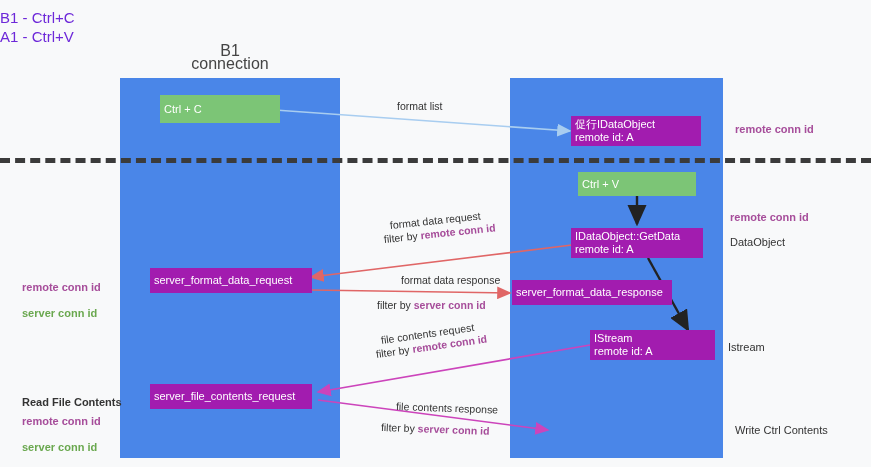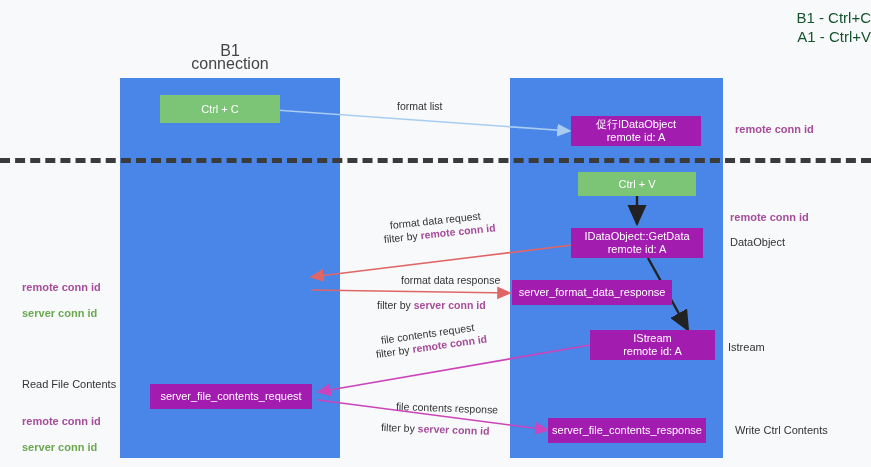--- a/index.html
+++ b/index.html
@@ -37,33 +37,33 @@
     color: #444444;
     white-space: pre-line;
   }
   .lane-head-b1 { left: 120px; top: 44px; width: 220px; }
   .lane-head-a1 { left: 510px; top: 44px; width: 213px; }
 
   .title {
     position: absolute;
     left: 0; top: 8px;
     width: 871px;
-    text-align: right;
+    text-align: left;
     font-size: 15px;
     line-height: 19px;
-    color: #14532d;
+    color: #6d28d9;
     white-space: pre-line;
   }
 
   .node {
     position: absolute;
     box-sizing: border-box;
     display: flex;
     flex-direction: column;
-    align-items: center;
+    align-items: flex-start;
     justify-content: center;
     color: #ffffff;
     font-size: 11px;
     line-height: 13px;
     text-align: center;
     padding: 2px 4px;
   }
   .node.green { background: #7cc576; }
   .node.orange { background: #a21caf; }
   .node .sub { font-size: 11px; line-height: 13px; }
@@ -148,20 +148,23 @@
 
     <line x1="318" y1="400" x2="548" y2="430" stroke="#cc44bb" stroke-width="1.6" marker-end="url(#ah-magenta)"></line>
   </svg>
 
   <div class="dashline"></div>
 
   <div class="node green" style="left:160px; top:95px; width:120px; height:28px;">
     <span>Ctrl + C</span>
   </div>
 
+  <div class="node orange" style="left:150px; top:268px; width:162px; height:25px;">
+    <span>server_format_data_request</span>
+  </div>
 
   <div class="node orange" style="left:150px; top:384px; width:162px; height:25px;">
     <span>server_file_contents_request</span>
   </div>
 
   <div class="node orange" style="left:571px; top:116px; width:130px; height:30px;">
     <span>促行IDataObject</span>
     <span class="sub">remote id: A</span>
   </div>
 
@@ -176,23 +179,20 @@
 
   <div class="node orange" style="left:512px; top:280px; width:160px; height:25px;">
     <span>server_format_data_response</span>
   </div>
 
   <div class="node orange" style="left:590px; top:330px; width:125px; height:30px;">
     <span>IStream</span>
     <span class="sub">remote id: A</span>
   </div>
 
-  <div class="node orange" style="left:548px; top:418px; width:158px; height:25px;">
-    <span>server_file_contents_response</span>
-  </div>
 
   <div class="edge-label" style="left:397px; top:100px;">format list</div>
 
   <div class="edge-label" style="left:390px; top:219px; transform: rotate(-6deg); transform-origin: left center;">format data request</div>
   <div class="edge-label" style="left:384px; top:233px; transform: rotate(-6deg); transform-origin: left center;">
     <span>filter by </span><b class="purple">remote conn id</b>
   </div>
 
   <div class="edge-label" style="left:389px; top:274px;padding-left:12px;">format data response</div>
   <div class="edge-label" style="left:377px; top:299px;">
@@ -217,20 +217,20 @@
 
   <div class="side-label plain" style="left:728px; top:341px;">Istream</div>
 
   <div class="side-label plain" style="left:735px; top:424px;">Write Ctrl Contents</div>
 
   <div class="side-label" style="left:22px; top:268px;">
     <span class="purple">remote conn id</span><br>
     <span class="green-txt">server conn id</span>
   </div>
 
-  <div class="side-label plain" style="left:22px; top:378px;">Read File Contents</div>
+  <div class="side-label plain" style="left:22px; top:396px;font-weight:bold;">Read File Contents</div>
 
   <div class="side-label" style="left:22px; top:402px;">
     <span class="purple">remote conn id</span><br>
     <span class="green-txt">server conn id</span>
   </div>
 
 </div>
 
 </body></html>

